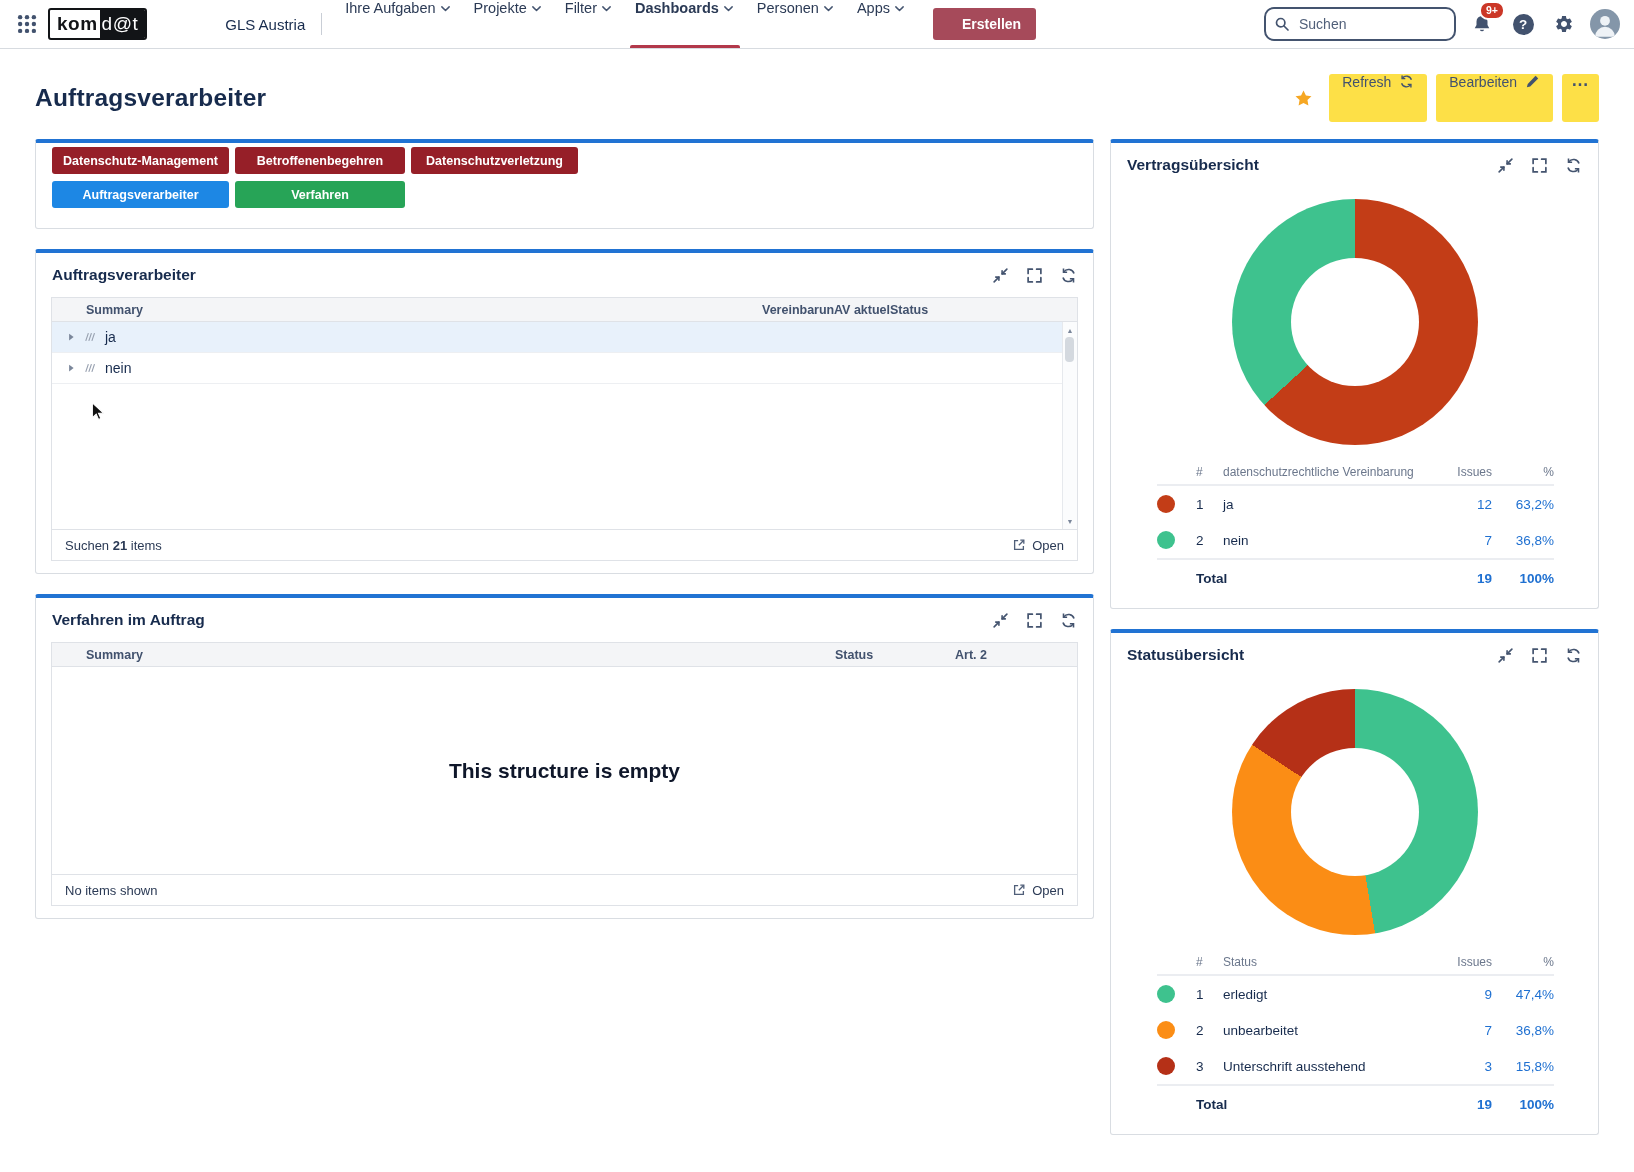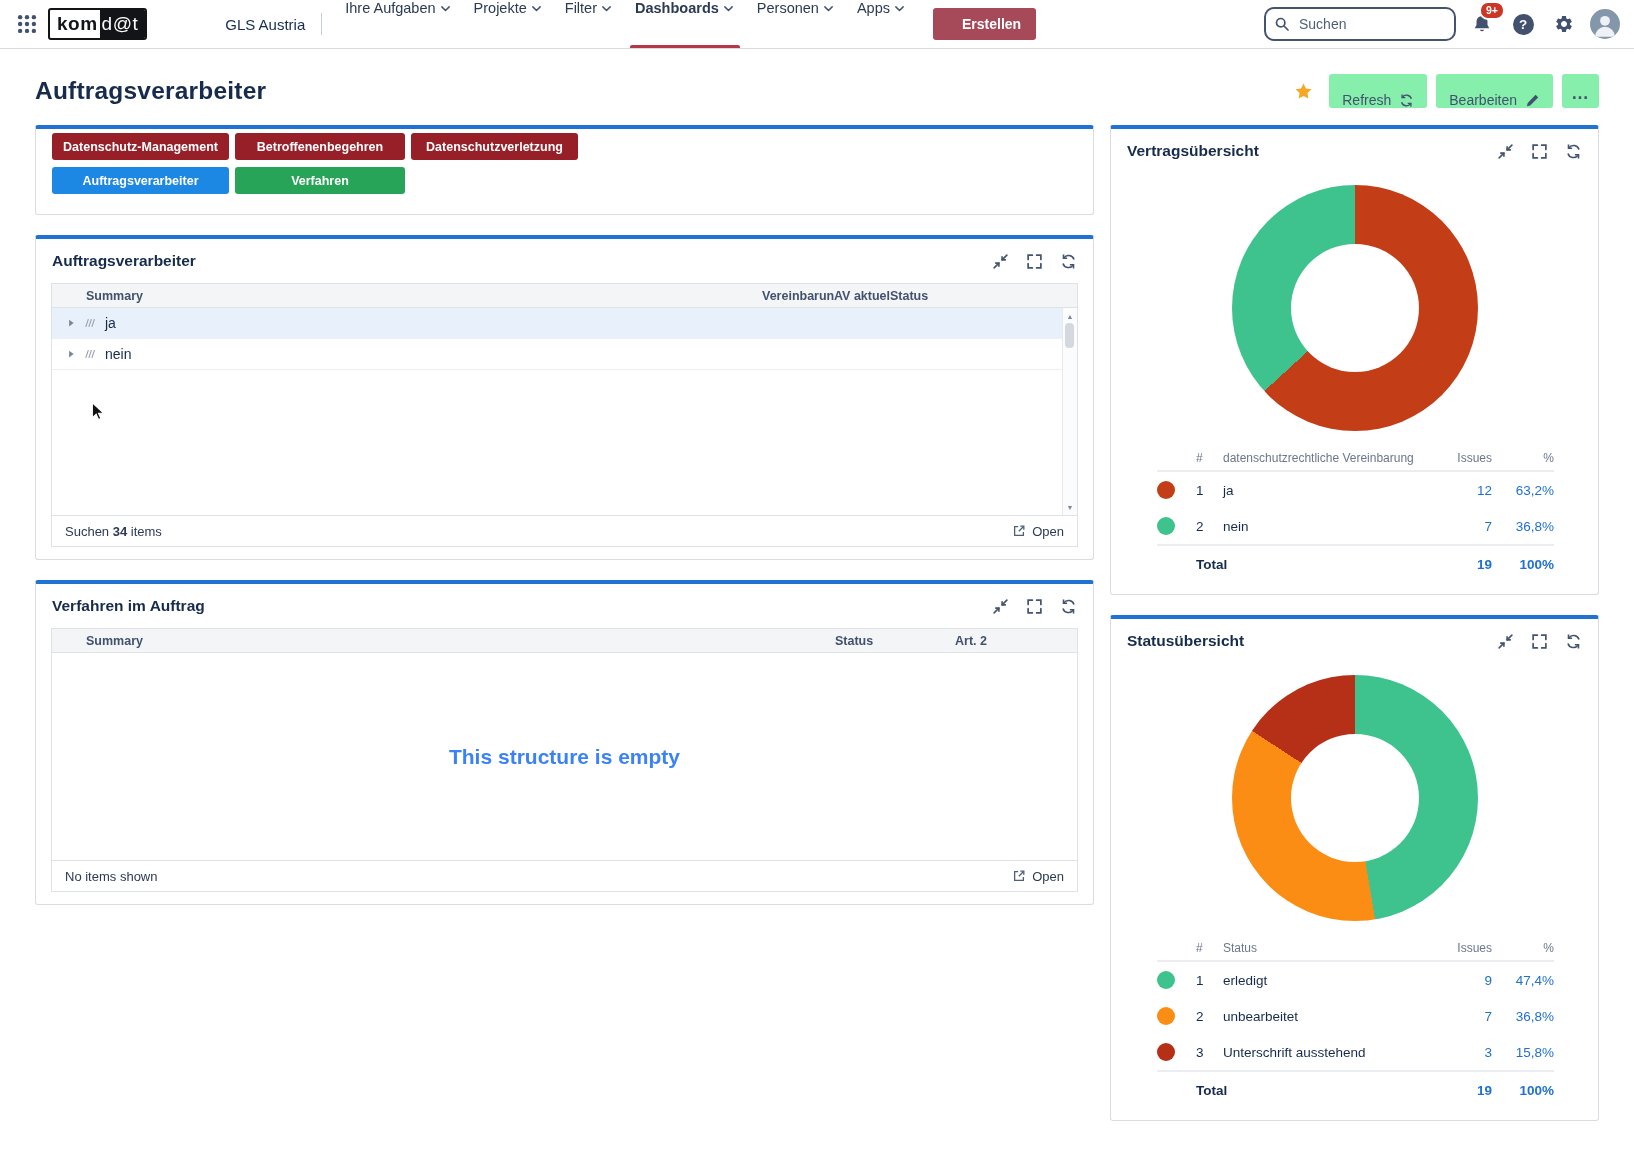--- a/index.html
+++ b/index.html
@@ -32,21 +32,21 @@
   .iconbtn{position:relative;width:30px;height:30px;display:flex;align-items:center;justify-content:center;color:#42526e}
   .badge{position:absolute;top:-8px;right:-8px;background:#cb3727;color:#fff;font-size:10.5px;font-weight:700;padding:2px 5px;border-radius:9px;border:2px solid #fff;line-height:1}
   .help{width:21px;height:21px;border-radius:50%;background:#42526e;color:#fff;font-size:13.5px;font-weight:700;display:flex;align-items:center;justify-content:center}
   .avatar{width:30px;height:30px;border-radius:50%;background:#8496a9;overflow:hidden;display:flex;align-items:flex-end;justify-content:center}
 
   
   .page-head{display:flex;align-items:center;padding:25px 35px 17px}
   .page-head h1{margin:0;font-size:24.5px;font-weight:700;letter-spacing:.2px}
   .actions{margin-left:auto;display:flex;align-items:center;gap:9px}
   .star-btn{width:34px;height:34px;display:flex;align-items:center;justify-content:center;color:#f6a723}
-  .btn{display:flex;align-items:flex-end;gap:8px;height:34px;padding:0 13px;background:#86efac;border-radius:3px;font-size:14px;color:#42526e}
+  .btn{display:flex;align-items:flex-start;gap:8px;height:48px;padding:0 13px;background:#fde047;border-radius:3px;font-size:14px;color:#42526e}
   .btn-more{width:37px;justify-content:center;padding:0;font-size:17px;font-weight:700;letter-spacing:1px}
 
   
   .content{display:flex;gap:16px;padding:0 35px;align-items:flex-start}
   .col-left{flex:1;min-width:0}
   .col-right{width:489px;flex:none}
   .panel{border:1px solid #d9dde2;border-top:4px solid #2173d3;border-radius:3px;background:#fff;margin-bottom:20px}
   .phead{display:flex;align-items:center;padding:13px 16px 9px}
   .phead h2{margin:0;font-size:15.5px;font-weight:700}
   .ptools{margin-left:auto;display:flex;gap:17px}
@@ -72,21 +72,21 @@
   .caret{width:12px;height:12px;color:#7a869a;flex:none}
   .hatch{width:14px;height:14px;color:#98a1b0;flex:none}
   .sbar{position:absolute;top:0;right:0;bottom:0;width:15px;border-left:1px solid #e6e9ed;background:#fbfcfd}
   .sb-up,.sb-dn{position:absolute;left:0;right:0;height:12px;font-size:7px;color:#7a869a;display:flex;align-items:center;justify-content:center}
   .sb-up{top:2px}.sb-dn{bottom:2px}
   .sb-thumb{position:absolute;left:2px;top:15px;width:9px;height:25px;border-radius:4px;background:#d4d9df}
   .tfoot{display:flex;align-items:center;height:31px;border-top:1px solid #dfe2e7;padding:0 13px;font-size:13px;color:#2b3a55}
   .open{margin-left:auto;display:flex;align-items:center;gap:6px;font-size:13px;color:#2b3a55}
   .open .i14{color:#505f79}
   .vbody{height:207px;display:flex;align-items:center;justify-content:center}
-  .empty-msg{font-size:21px;font-weight:700;color:#3b82f6}
+  .empty-msg{font-size:21px;font-weight:700;color:#0f172a}
 
   
   .donut{position:relative;width:246px;height:246px;border-radius:50%;margin:16px auto 10px;background:#eee}
   .hole{position:absolute;inset:59px;border-radius:50%;background:#fff}
   .legend{margin:14px 44px 12px 46px}
   .lhead{display:flex;align-items:center;height:27px;border-bottom:2px solid #ebedf1;font-size:12px;color:#6b778c}
   .lrow{display:flex;align-items:center;height:36px;font-size:13.5px}
   .lrow.total{border-top:2px solid #ebedf1;font-weight:700;height:38px}
   .c-dot{width:39px;display:flex;align-items:center}
   .dot{display:block;width:18px;height:18px;border-radius:50%}
@@ -348,21 +348,21 @@
             <span>nein</span>
           </div>
           <div class="sbar">
             <span class="sb-up">▲</span>
             <span class="sb-thumb"></span>
             <span class="sb-dn">▼</span>
           </div>
         </div>
         <div class="tfoot">
           <span>
-            <span>Suchen</span>&nbsp;<b>34</b>&nbsp;<span>items</span>
+            <span>Suchen</span>&nbsp;<b>21</b>&nbsp;<span>items</span>
           </span>
           <button class="open">
             <svg class="i14">
                 <use href="#i-ext"></use>
               </svg>
             <span>Open</span>
           </button>
         </div>
       </div>
     </section>

